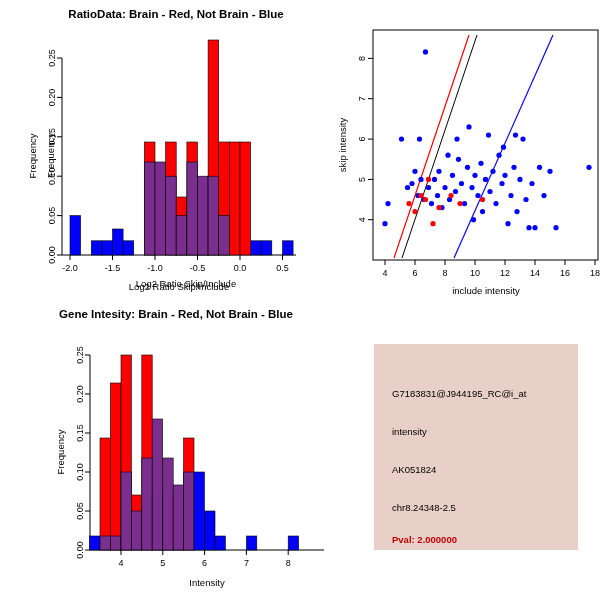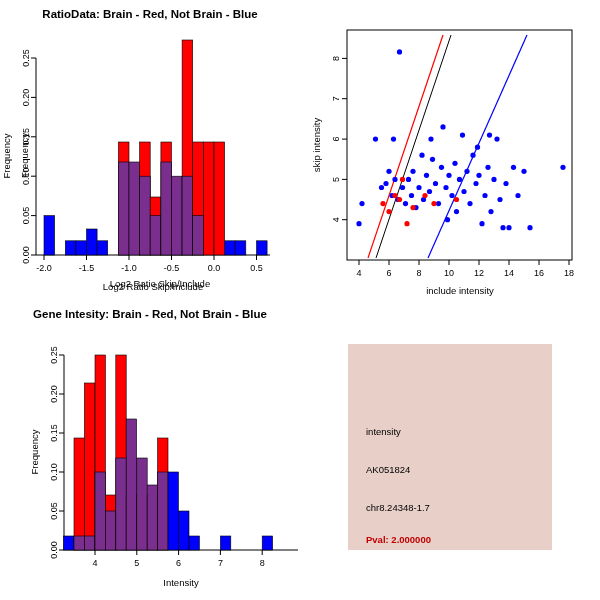--- a/index.html
+++ b/index.html
@@ -1,18 +1,18 @@
 <!DOCTYPE html>
 <html><head>
 <meta charset="utf-8">
 <style>
   html,body{margin:0;padding:0;}
   body{width:600px;height:600px;background:#ffffff;font-family:"Liberation Sans",sans-serif;overflow:hidden;}
   .page{position:relative;width:600px;height:600px;}
-  .panel{position:absolute;}
+  .panel{position:absolute;margin-left:26px;}
   .ptitle{font-size:11.5px;font-weight:bold;color:#000;text-align:center;font-family:"Liberation Sans",sans-serif;}
   .axlabel{font-size:9.5px;color:#000;font-family:"Liberation Sans",sans-serif;}
   .tick{font-size:9px;color:#000;font-family:"Liberation Sans",sans-serif;}
   svg{display:block;}
   .infobox{background:#e8cfc8;}
   .infotext{font-size:9.5px;color:#000;font-family:"Liberation Sans",sans-serif;}
   .infotext.red{color:#c00000;}
 </style>
 </head>
 <body>
@@ -292,19 +292,20 @@
         <rect x="192.4" y="236" width="10.4" height="14" fill="#0000ff" stroke="#000" stroke-width="0.6"></rect>
         <rect x="234.2" y="236" width="10.4" height="14" fill="#0000ff" stroke="#000" stroke-width="0.6"></rect>
       </g>
       <text x="153" y="286" font-size="9.5" font-family="Liberation Sans, sans-serif" fill="#000" text-anchor="middle">Intensity</text>
       <text transform="translate(10,152) rotate(-90)" font-size="9.5" font-family="Liberation Sans, sans-serif" fill="#000" text-anchor="middle">Frequency</text>
     </svg>
 
   </div>
 
   <div class="panel infobox" style="left:348px;top:344px;width:204px;height:206px;">
+    <div class="infotext" style="position:absolute;left:18px;top:44px;">G7183831@J944195_RC@i_at</div>
     <div class="infotext" style="position:absolute;left:18px;top:82px;">intensity</div>
     <div class="infotext" style="position:absolute;left:18px;top:120px;">AK051824</div>
-    <div class="infotext" style="position:absolute;left:18px;top:158px;">chr8.24348-1.7</div>
+    <div class="infotext" style="position:absolute;left:18px;top:158px;">chr8.24348-2.5</div>
     <div class="infotext red" style="position:absolute;left:18px;top:190px;font-weight:bold;">Pval: 2.000000</div>
   </div>
 
 </div>
 
 </body></html>

